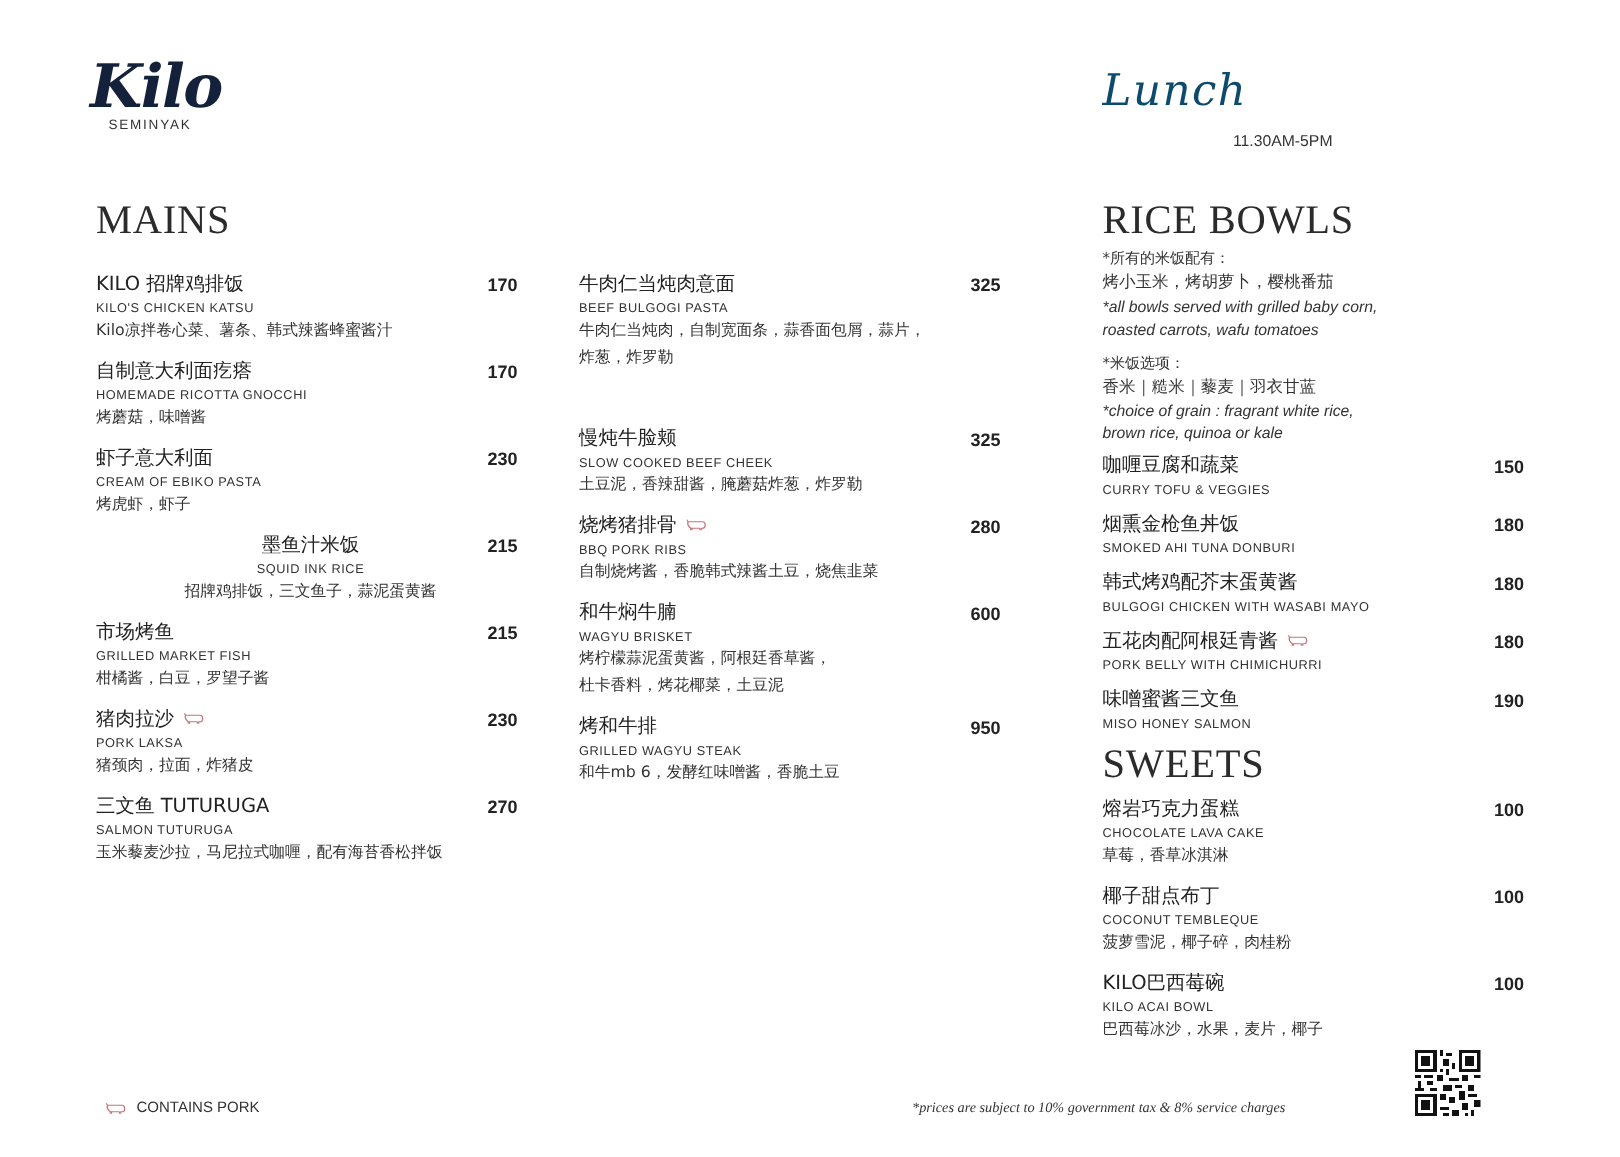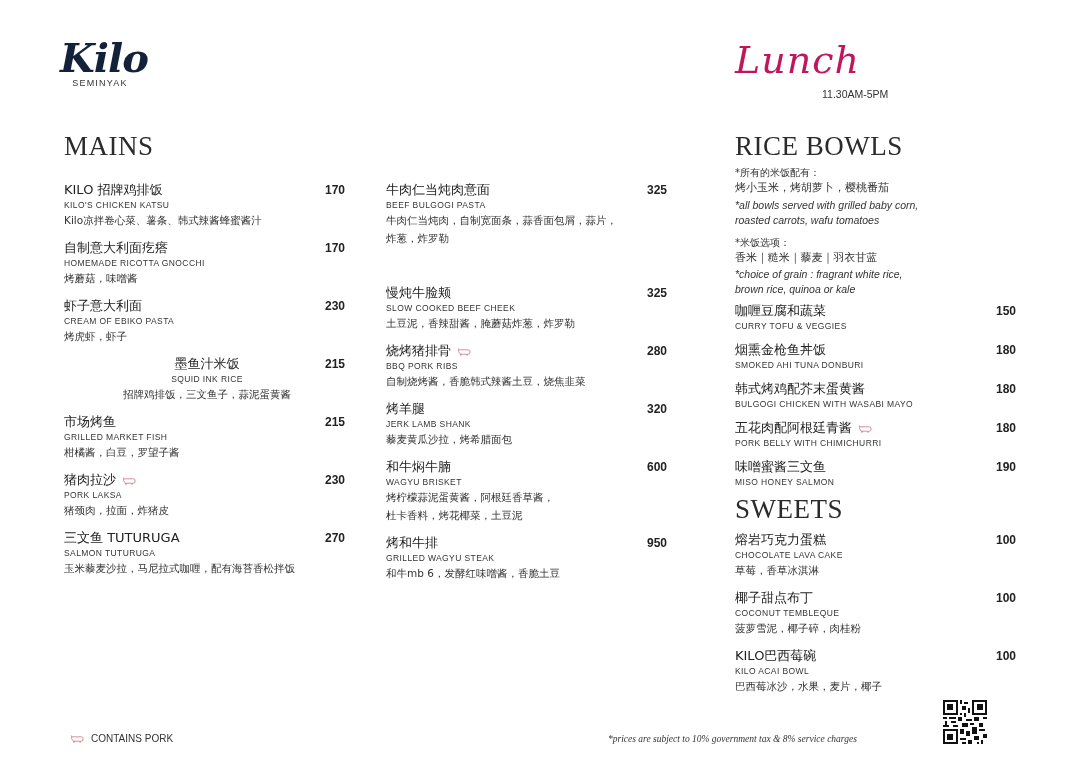--- a/index.html
+++ b/index.html
@@ -4,21 +4,21 @@
 <style>
   * { box-sizing: border-box; margin: 0; padding: 0; }
   html, body { width: 1080px; height: 771px; background: #ffffff; overflow: hidden; }
   body { position: relative; font-family: "DejaVu Sans", "Liberation Sans", sans-serif; color: #222; }
 
   .logo { position: absolute; left: 60px; top: 36px; width: 80px; text-align: center; }
   .logo-script { font-family: "DejaVu Serif", "Liberation Serif", serif; font-style: italic; font-size: 40px; line-height: 44px; color: #14213a; letter-spacing: -1px; font-weight: bold; }
   .logo-sub { font-family: "Liberation Sans", sans-serif; font-size: 9px; letter-spacing: 1.2px; color: #333; margin-top: -2px; }
 
   .lunch { position: absolute; left: 735px; top: 40px; width: 140px; }
-  .lunch-script { font-family: "DejaVu Serif", "Liberation Serif", serif; font-style: italic; font-size: 38px; color: #be185d; line-height: 40px; letter-spacing: 1px; }
+  .lunch-script { font-family: "DejaVu Serif", "Liberation Serif", serif; font-style: italic; font-size: 29px; color: #0c4a6e; line-height: 40px; letter-spacing: 1px; }
   .lunch-hours { position: absolute; left: 822px; top: 88px; font-family: "Liberation Sans", sans-serif; font-size: 10.5px; color: #333; }
 
   .section-title { position: absolute; font-family: "Liberation Serif", "DejaVu Serif", serif; font-size: 27px; color: #2b2b2b; letter-spacing: 0.5px; }
 
   .col { position: absolute; }
   .item { position: relative; }
   .item .cn { font-family: "DejaVu Sans", sans-serif; font-size: 13px; color: #222; line-height: 17px; }
   .item .en { font-family: "Liberation Sans", sans-serif; font-size: 8.5px; color: #333; letter-spacing: 0.4px; line-height: 12px; margin-top: 1px; }
   .item .desc { font-family: "DejaVu Sans", sans-serif; font-size: 10.5px; color: #333; line-height: 17px; margin-top: 1px; }
   .item .price { position: absolute; top: 2px; font-family: "Liberation Sans", sans-serif; font-weight: bold; font-size: 12px; color: #222; }
@@ -107,26 +107,20 @@
       <div class="desc">土豆泥，香辣甜酱，腌蘑菇炸葱，炸罗勒</div>
       <div class="price" style="left:261px">325</div>
     </div>
     <div class="item" style="margin-bottom: 10px;">
       <div class="cn"><span>烧烤猪排骨</span><svg class="pig" viewBox="0 0 16 9" width="14" height="8">
           <path d="M2 2 Q1 1 1.5 0.5 M2 2 L13 2 Q15 2 15 4.5 Q15 7 13 7 L12 7 L12 8.5 M11 7 L4 7 L4 8.5 M5 7 L5 8.5 M11 7 L11 8.5 M2 2 Q1 4 3 6 L4 7" fill="none" stroke="#c9727a" stroke-width="0.9"></path>
         </svg></div>
       <div class="en">BBQ PORK RIBS</div>
       <div class="desc">自制烧烤酱，香脆韩式辣酱土豆，烧焦韭菜</div>
       <div class="price" style="left:261px">280</div>
-    </div>
-    <div class="item" style="margin-bottom: 10px;">
-      <div class="cn"><span>烤羊腿</span></div>
-      <div class="en">JERK LAMB SHANK</div>
-      <div class="desc">藜麦黄瓜沙拉，烤希腊面包</div>
-      <div class="price" style="left:261px">320</div>
     </div>
     <div class="item" style="margin-bottom: 10px;">
       <div class="cn"><span>和牛焖牛腩</span></div>
       <div class="en">WAGYU BRISKET</div>
       <div class="desc">烤柠檬蒜泥蛋黄酱，阿根廷香草酱，</div>
       <div class="desc">杜卡香料，烤花椰菜，土豆泥</div>
       <div class="price" style="left:261px">600</div>
     </div>
     <div class="item" style="margin-bottom: 10px;">
       <div class="cn"><span>烤和牛排</span></div>

